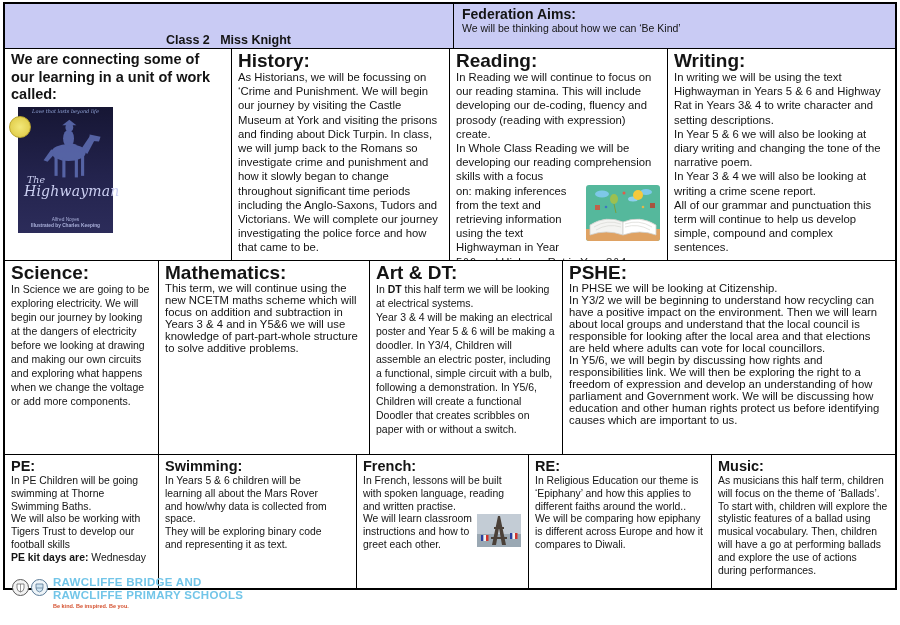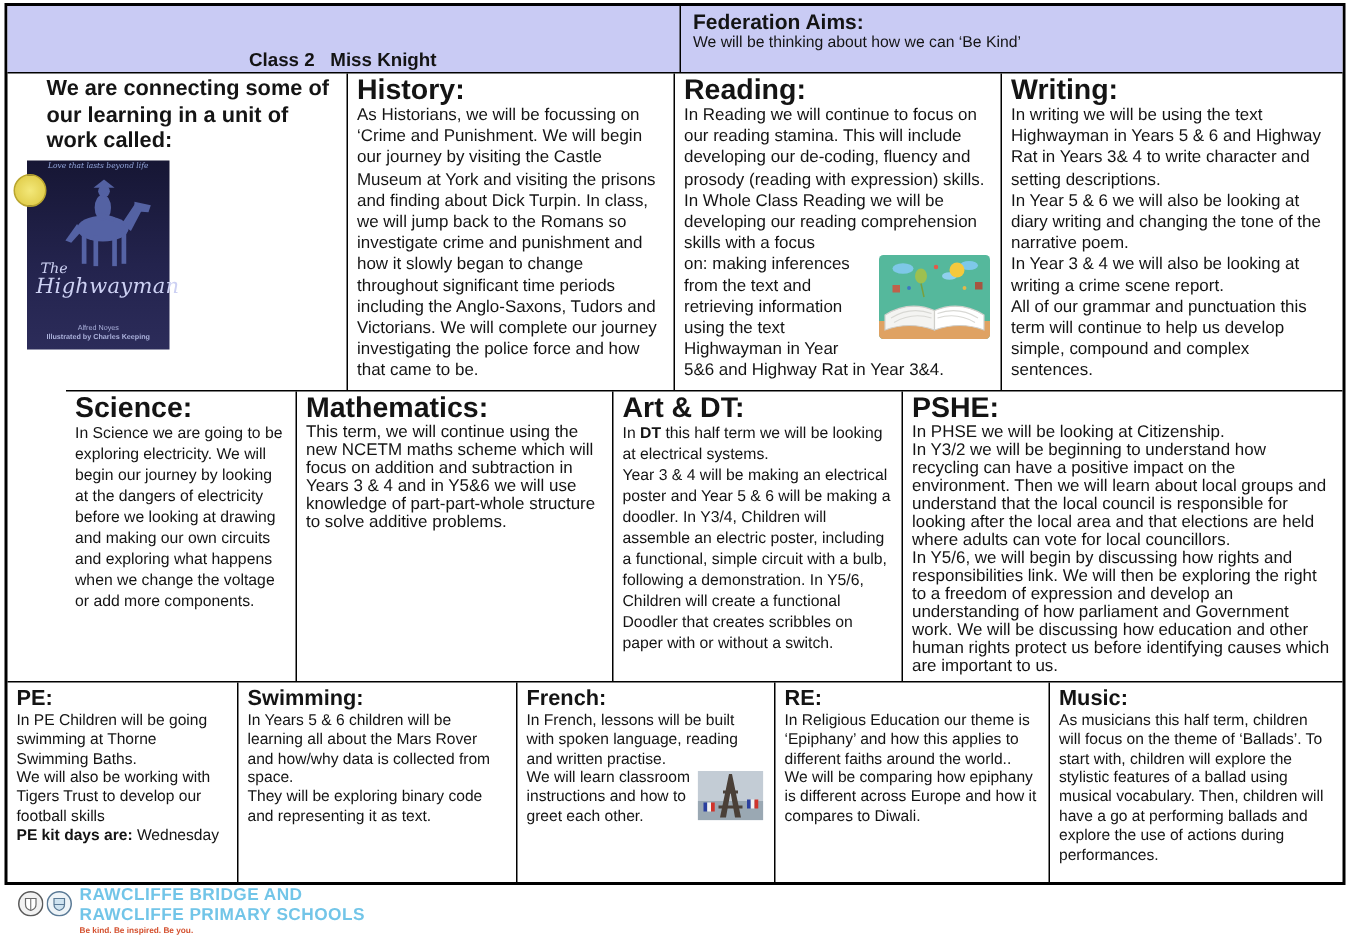--- a/index.html
+++ b/index.html
@@ -11,63 +11,63 @@
     position:absolute; left:3px; top:2px; width:894px; height:588px;
     border:2px solid #000; box-sizing:border-box; display:flex; flex-direction:column; background:#fff;
   }
   .row { display:flex; box-sizing:border-box; min-height:0; }
   .row + .row { border-top:1.5px solid #000; }
   .cell { box-sizing:border-box; padding:2px 7px 2px 6px; overflow:hidden; }
   .cell + .cell { border-left:1.5px solid #000; }
 
   .row1 { height:44px; }
   .row2 { height:212px; }
-  .row3 { height:194px;margin-left:39px; }
+  .row3 { height:194px; }
   .row4 { flex:1; }
 
   
   .c1a { flex:0 0 448px; } .c1b { flex:1; }
   .c2a { flex:0 0 226px; } .c2b { flex:0 0 218px; } .c2c { flex:0 0 218px; } .c2d { flex:1; }
   .c3a { flex:0 0 153px; } .c3b { flex:0 0 211px; } .c3c { flex:0 0 193px; } .c3d { flex:1; }
-  .c4a { flex:0 0 153px; } .c4b { flex:0 0 186px; } .c4c { flex:0 0 172px; } .c4d { flex:0 0 183px; } .c4e { flex:1; }
+  .c4a { flex:0 0 153px; } .c4b { flex:0 0 186px; } .c4c { flex:0 0 172px;margin-left:12px; } .c4d { flex:0 0 183px; } .c4e { flex:1; }
 
   .hdr { background:var(--header-bg,#c9cbf4); }
   .hdr-left { text-align:center; font-weight:bold; font-size:12.5px; line-height:14px; padding-top:1px; white-space:pre-wrap; }
   .fed-title { font-weight:bold; font-size:14px; line-height:16px; }
   .fed-body { font-size:10.5px; line-height:12px; }
 
   .sec-title { font-weight:bold; font-size:19px; line-height:19px; }
   .row4 .sec-title { font-size:14.5px; line-height:18px; }
   .body2 { font-size:11.3px; line-height:14.2px; }
   .body3 { font-size:11.3px; line-height:12px; }
   .body-sci { font-size:10.5px; line-height:14px; }
   .body-art { font-size:10.5px; line-height:14px; }
   .body4 { font-size:10.4px; line-height:12.8px; }
   .para { margin:0; }
 
-  .unit-title { font-weight:bold; font-size:14.5px; line-height:17.5px;margin-left:20px; }
+  .unit-title { font-weight:bold; font-size:14.5px; line-height:17.5px; }
 
   
   .book { position:relative; width:95px; height:126px; margin:3px 0 0 7px; background:linear-gradient(#161634,#23234d 55%,#2c2c5a); }
   .book-badge { position:absolute; left:-9px; top:9px; width:22px; height:22px; border-radius:50%;
     background:radial-gradient(#f3e87a,#dcc63e); border:1.5px solid #b9a52f; box-sizing:border-box; }
   .book-tagline { position:absolute; top:1px; left:0; width:100%; text-align:center; font-size:5px;
     font-style:italic; color:#93a6da; font-family:"DejaVu Serif",serif; }
   .book-art { position:absolute; top:8px; left:10px; width:78px; height:64px; }
   .book-title { position:absolute; left:6px; top:68px; font-family:"DejaVu Serif",serif; font-style:italic; color:#cdd1f3; }
   .bt1 { font-size:9.5px; line-height:9px; margin-left:3px; }
   .bt2 { font-size:14px; line-height:15px; letter-spacing:0.2px; }
   .book-credits { position:absolute; bottom:3px; left:0; width:100%; text-align:center; font-size:4.8px;
     line-height:6.2px; color:#aab0da; }
 
   .reading-illu { float:right; width:74px; height:56px; margin:1px 0 2px 5px; border-radius:3px; overflow:hidden; }
   .french-illu { float:right; width:44px; height:33px; margin:1px 0 0 5px; overflow:hidden; }
 
   
-  .footer { position:absolute; left:12px; top:591px; display:flex; }
+  .footer { position:absolute; left:12px; top:576px; display:flex; }
   .crests { display:flex; gap:2px; margin:3px 5px 0 0; }
   .school-name { font-weight:bold; color:var(--brand-blue,#72c5e8); font-size:11.5px; line-height:12.5px; letter-spacing:0.3px; }
   .school-tagline { font-size:5.5px; font-weight:bold; color:var(--tagline-red,#d4502e); margin-top:1.5px; }
 </style>
 </head>
 <body>
 
 <div class="page">
   <div class="table">
 
@@ -116,21 +116,21 @@
         </div>
       </div>
 
       <div class="cell c2b">
         <div class="sec-title">History:</div>
         <div class="para body2">As Historians, we will be focussing on ‘Crime and Punishment. We will begin our journey by visiting the Castle Museum at York and visiting the prisons and finding about Dick Turpin. In class, we will jump back to the Romans so investigate crime and punishment and how it slowly began to change throughout significant time periods including the Anglo-Saxons, Tudors and Victorians. We will complete our journey investigating the police force and how that came to be.</div>
       </div>
 
       <div class="cell c2c">
         <div class="sec-title">Reading:</div>
-        <div class="para body2">In Reading we will continue to focus on our reading stamina. This will include developing our de-coding, fluency and prosody (reading with expression) skills.</div>
+        <div class="para body2">In Reading we will continue to focus on our reading stamina. This will include developing our de-coding, fluency and prosody (reading with expression) create.</div>
         <div class="para body2">In Whole Class Reading we will be developing our reading comprehension skills with a focus</div>
         <div class="para body2">
           <span class="reading-illu">
             <svg viewBox="0 0 74 56" width="74" height="56">
               <rect width="74" height="56" fill="#55b89c"></rect>
               <rect y="44" width="74" height="12" fill="#dfa263"></rect>
               <ellipse cx="16" cy="9" rx="7" ry="3.5" fill="#7ec8e8"></ellipse>
               <ellipse cx="60" cy="7" rx="6" ry="3" fill="#7ec8e8"></ellipse>
               <ellipse cx="47" cy="14" rx="5" ry="2.5" fill="#8fd0ee"></ellipse>
               <circle cx="52" cy="10" r="5" fill="#f5c93d"></circle>

